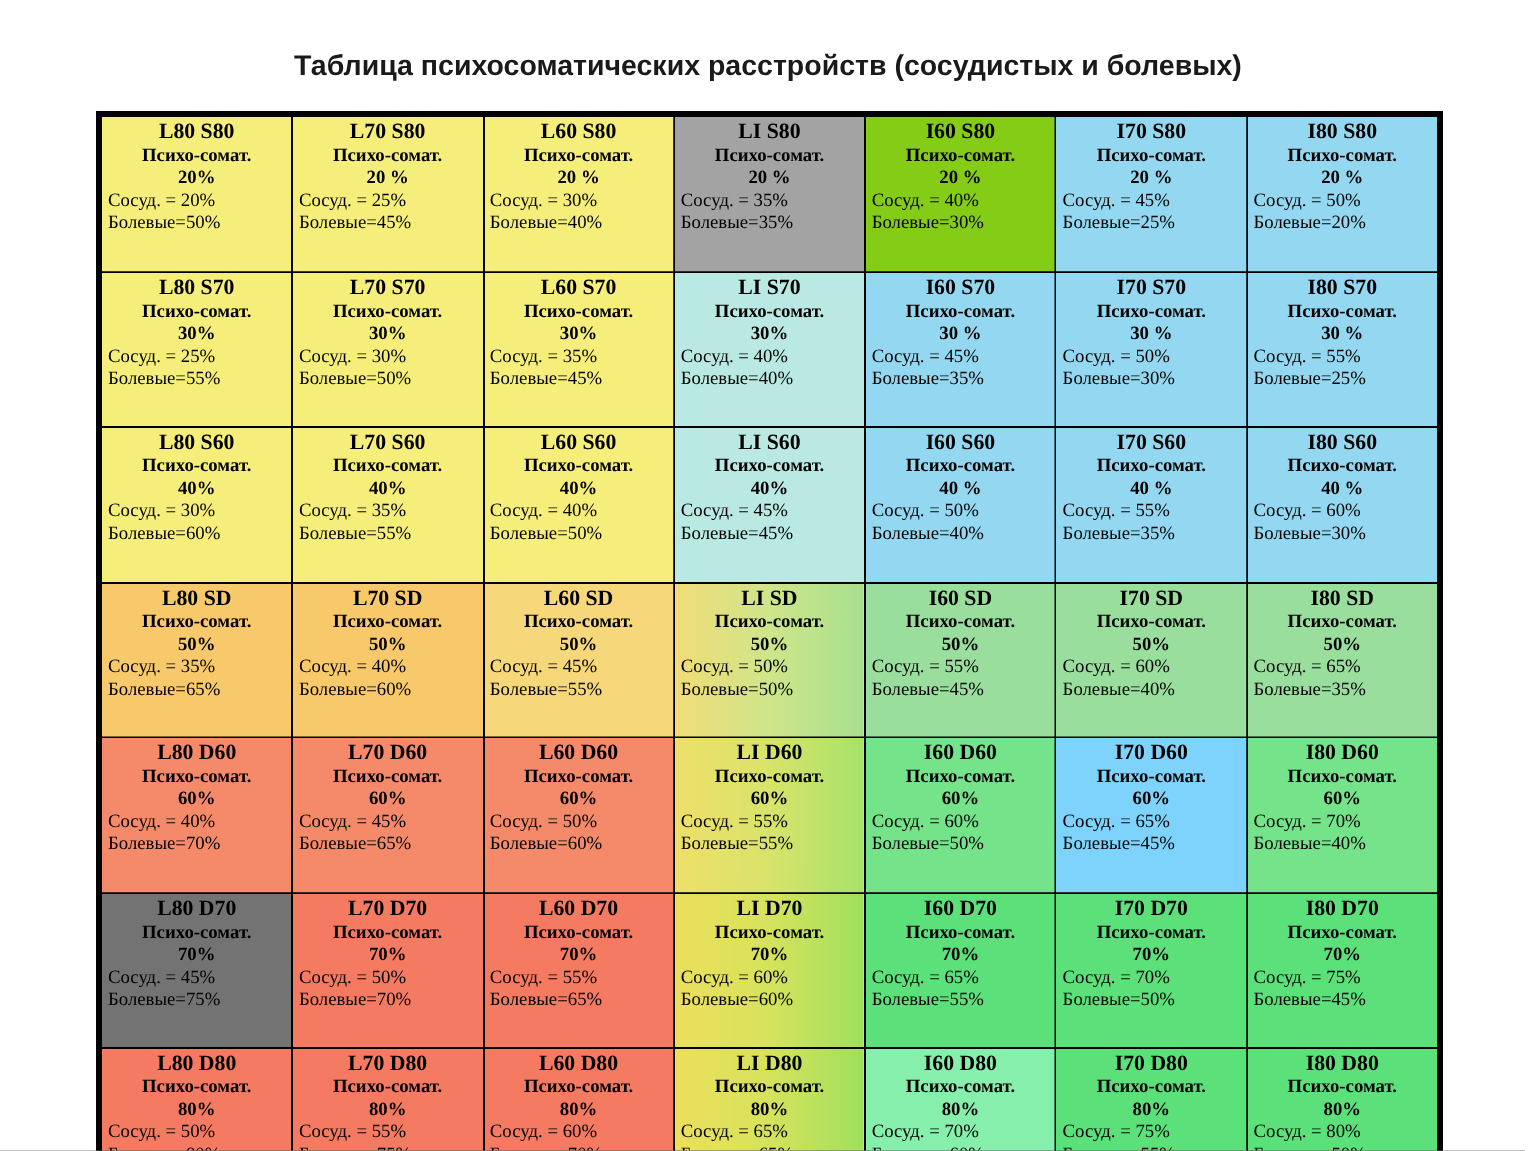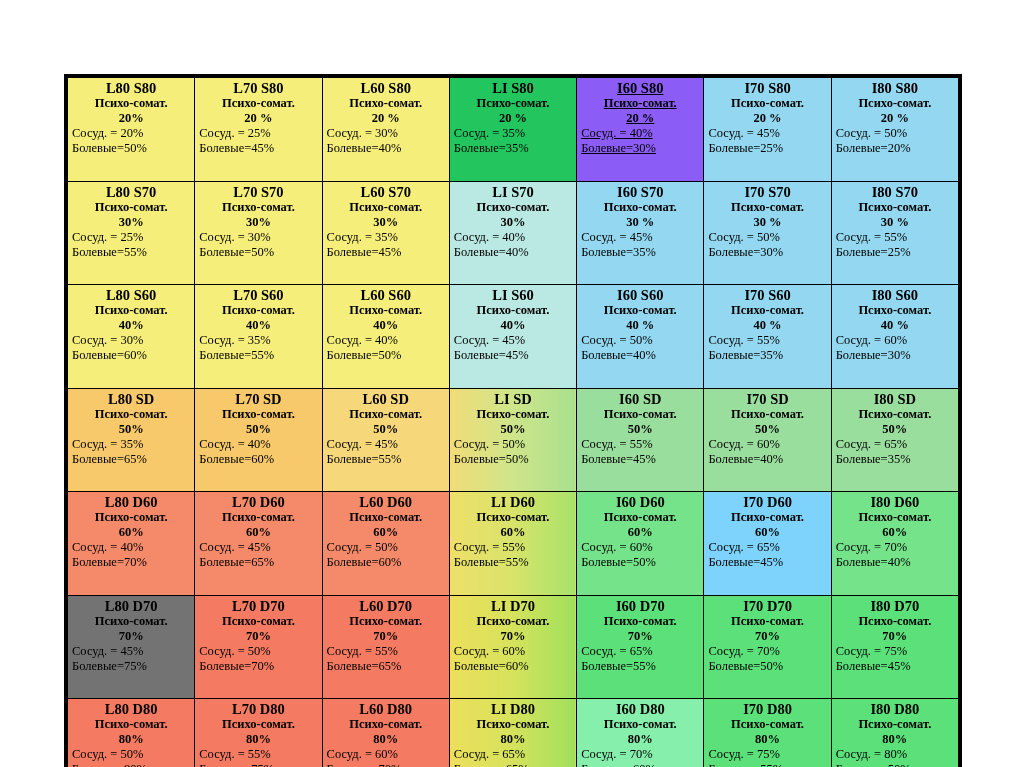--- a/index.html
+++ b/index.html
@@ -85,20 +85,21 @@
   }
   .row-band {
     height: 95px;
   }
 </style>
 </head>
 <body>
 
 <div id="page">
 
+  <div id="title">Таблица психосоматических расстройств (сосудистых и болевых)</div>
 
   <div id="table-wrap">
     <table class="grid">
       <tbody id="grid-body">
           <tr class="row-band">
             <td class="cell" style="background: rgb(246, 238, 122);">
               <div class="code">L80 S80</div>
               <div class="psy">Психо-сомат.</div>
               <div class="pct">20%</div>
               <div class="line">Сосуд. = 20%</div>
@@ -111,28 +112,28 @@
               <div class="line">Сосуд. = 25%</div>
               <div class="line">Болевые=45%</div>
             </td>
             <td class="cell" style="background: rgb(246, 238, 122);">
               <div class="code">L60 S80</div>
               <div class="psy">Психо-сомат.</div>
               <div class="pct">20 %</div>
               <div class="line">Сосуд. = 30%</div>
               <div class="line">Болевые=40%</div>
             </td>
-            <td class="cell" style="background: #22c55e;">
+            <td class="cell" style="background: #a3a3a3;">
               <div class="code">LI S80</div>
               <div class="psy">Психо-сомат.</div>
               <div class="pct">20 %</div>
               <div class="line">Сосуд. = 35%</div>
               <div class="line">Болевые=35%</div>
             </td>
-            <td class="cell" style="background: #8b5cf6; text-decoration: underline;">
+            <td class="cell" style="background: #84cc16;">
               <div class="code">I60 S80</div>
               <div class="psy">Психо-сомат.</div>
               <div class="pct">20 %</div>
               <div class="line">Сосуд. = 40%</div>
               <div class="line">Болевые=30%</div>
             </td>
             <td class="cell" style="background: rgb(147, 216, 240);">
               <div class="code">I70 S80</div>
               <div class="psy">Психо-сомат.</div>
               <div class="pct">20 %</div>

